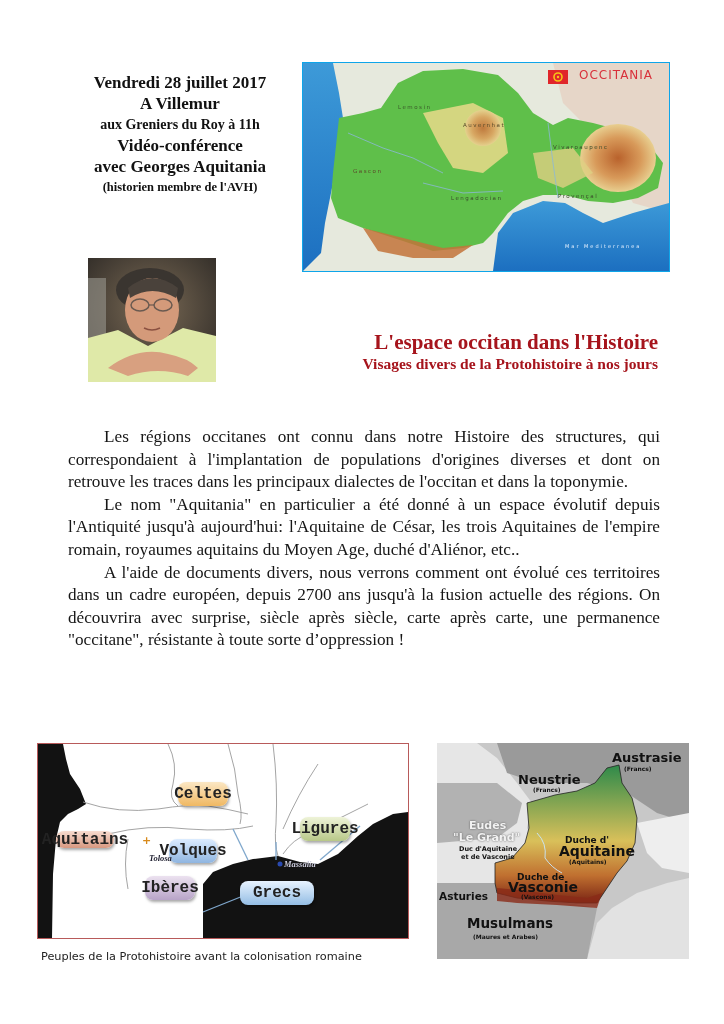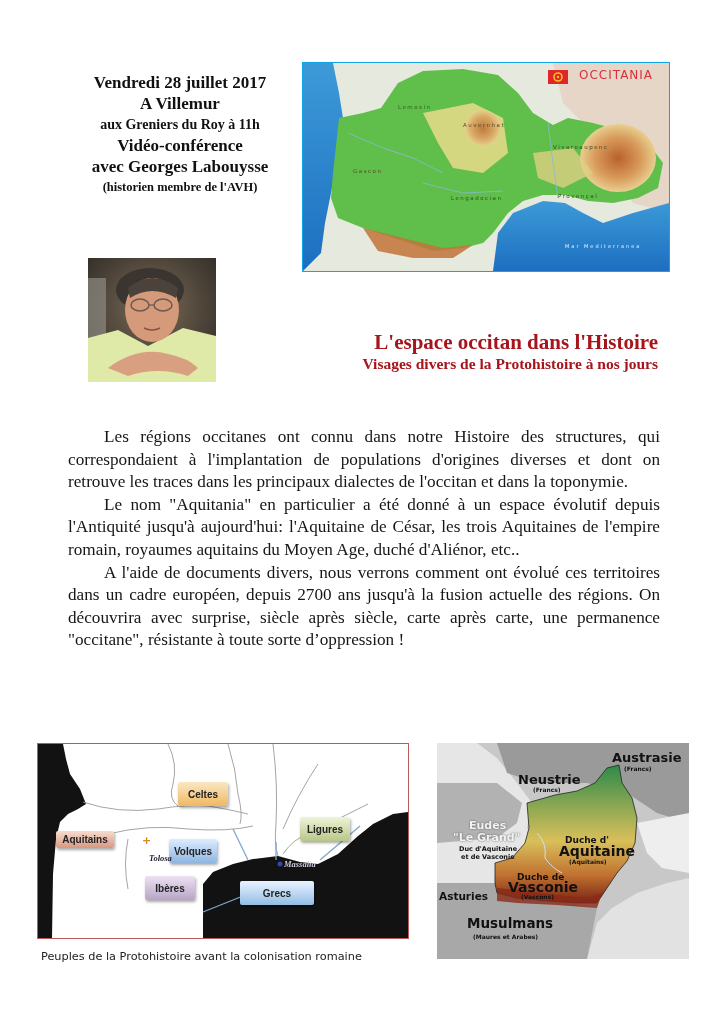--- a/index.html
+++ b/index.html
@@ -22,35 +22,35 @@
   
   .title{right:66px;top:330px;text-align:right;color:#a6141c;font-weight:bold;}
   .title .t1{font-size:21px;line-height:24px;}
   .title .t2{font-size:15.5px;line-height:20px;}
   
   .body{left:68px;top:398px;width:592px;font-size:17.2px;line-height:22.6px;text-align:justify;color:#161616;margin-top:28px;}
   .body p{margin:0;text-indent:36px;}
   
   .peoples{left:37px;top:743px;width:370px;height:194px;border:1.5px solid #b85a5a;overflow:hidden;background:#fff;}
   .caption{left:41px;top:950px;font-family:"DejaVu Sans","Liberation Sans",sans-serif;font-size:11.3px;color:#222;}
-  .lbl{position:absolute;font-family:Liberation Sans, sans-serif;font-weight:bold;font-size:10px;color:#222;display:flex;align-items:center;justify-content:center;box-shadow:1px 2px 3px rgba(0,0,0,0.35);border-radius:2px;}
+  .lbl{position:absolute;font-family:Liberation Mono, monospace;font-weight:bold;font-size:16px;color:#222;display:flex;align-items:center;justify-content:center;box-shadow:1px 2px 3px rgba(0,0,0,0.35);border-radius:8px;}
   .city{position:absolute;font-family:"Liberation Serif",serif;font-style:italic;font-weight:bold;font-size:8.5px;color:#223;}
   
   .franks{left:437px;top:743px;width:252px;height:216px;overflow:hidden;}
   .fl{position:absolute;font-family:"DejaVu Sans","Liberation Sans",sans-serif;font-weight:bold;color:#111;text-align:center;line-height:1;}
 </style>
 </head>
 <body>
 
 <div class="abs event">
   <div class="l1">Vendredi 28 juillet 2017</div>
   <div class="l2">A Villemur</div>
   <div class="l3">aux Greniers du Roy à 11h</div>
   <div class="l4">Vidéo-conférence</div>
-  <div class="l5">avec Georges Labouysse</div>
+  <div class="l5">avec Georges Aquitania</div>
   <div class="l6">(historien membre de l'AVH)</div>
 </div>
 
 <div class="abs topmap">
   <svg width="366" height="208" viewBox="0 0 366 208">
     <defs>
       <linearGradient id="sea" x1="0" y1="0" x2="0" y2="1">
         <stop offset="0" stop-color="#3d9ad8"></stop>
           <stop offset="1" stop-color="#1c6fc0"></stop>
       </linearGradient>

